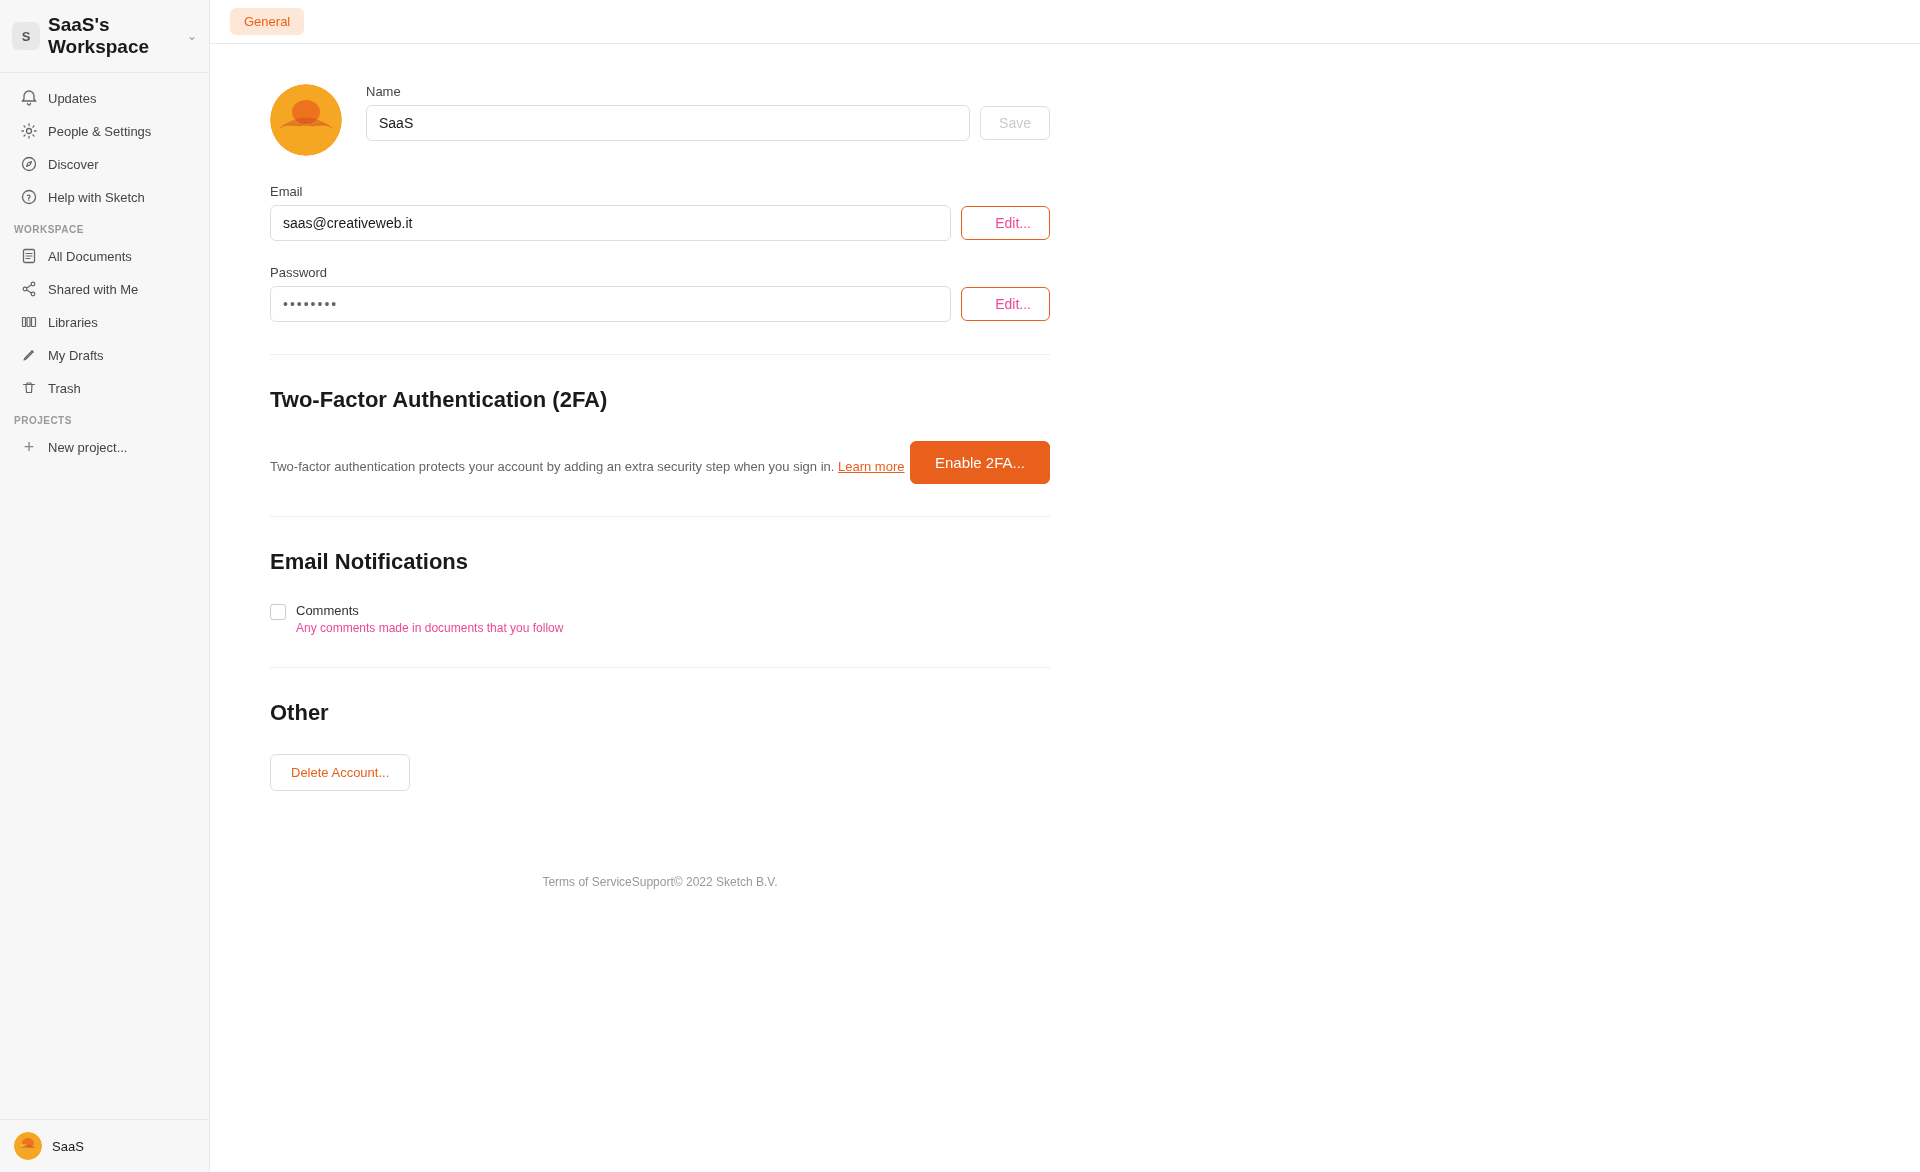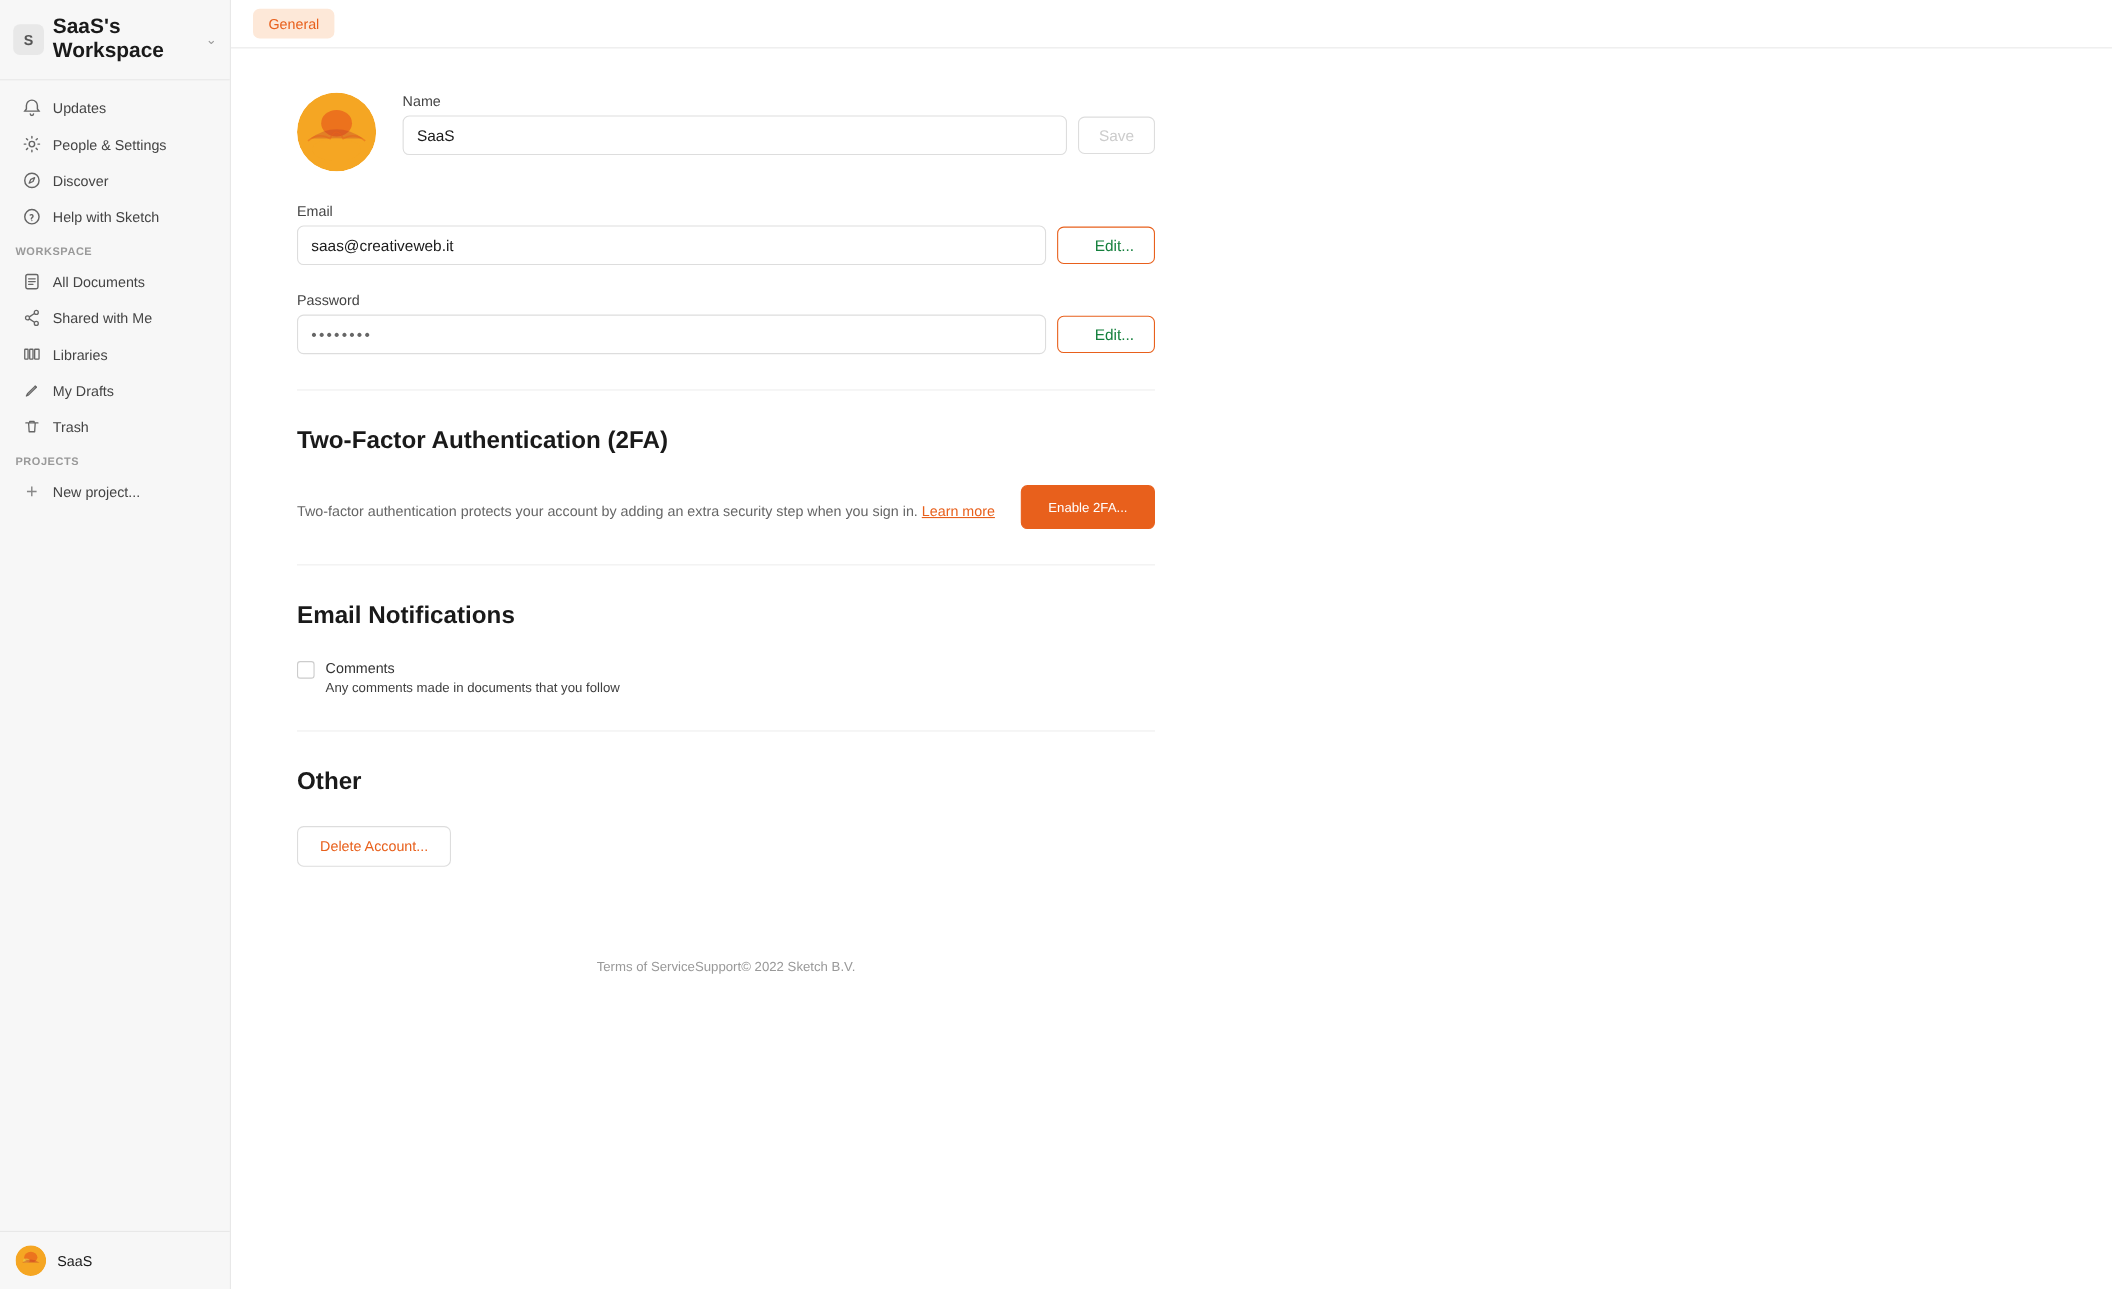--- a/index.html
+++ b/index.html
@@ -161,28 +161,28 @@
       white-space: nowrap;
     }
     .btn-ghost {
       background: transparent;
       border-color: #ddd;
       color: #ccc;
     }
     .btn-outline-orange {
       background: transparent;
       border-color: #e8601c;
-      color: #15803d;
+      color: #ec4899;
       padding-left: 33px;
     }
     .btn-orange {
       background: #e8601c;
       color: #fff;
       border-color: #e8601c;
-      font-size: 12px;
+      font-size: 15px;
       padding: 12px 24px;
     }
     .btn-delete {
       background: transparent;
       border: 1px solid #ddd;
       color: #e8601c;
       padding: 10px 20px;
       border-radius: 6px;
       font-size: 13px;
       cursor: pointer;
@@ -215,21 +215,21 @@
     .checkbox-box {
       width: 16px; height: 16px;
       border: 1.5px solid #ccc;
       border-radius: 3px;
       flex-shrink: 0;
       margin-top: 1px;
       cursor: pointer;
       background: #fff;
     }
     .checkbox-label { font-size: 13px; font-weight: 500; color: #333; }
-    .checkbox-desc { font-size: 12px; color: #404040; margin-top: 3px; text-align: right; }
+    .checkbox-desc { font-size: 12px; color: #ec4899; margin-top: 3px; text-align: right; }
 
     
     .footer {
       text-align: center;
       padding: 24px 0 16px;
       font-size: 12px;
       color: #999;
       display: flex;
       justify-content: center;
     }

